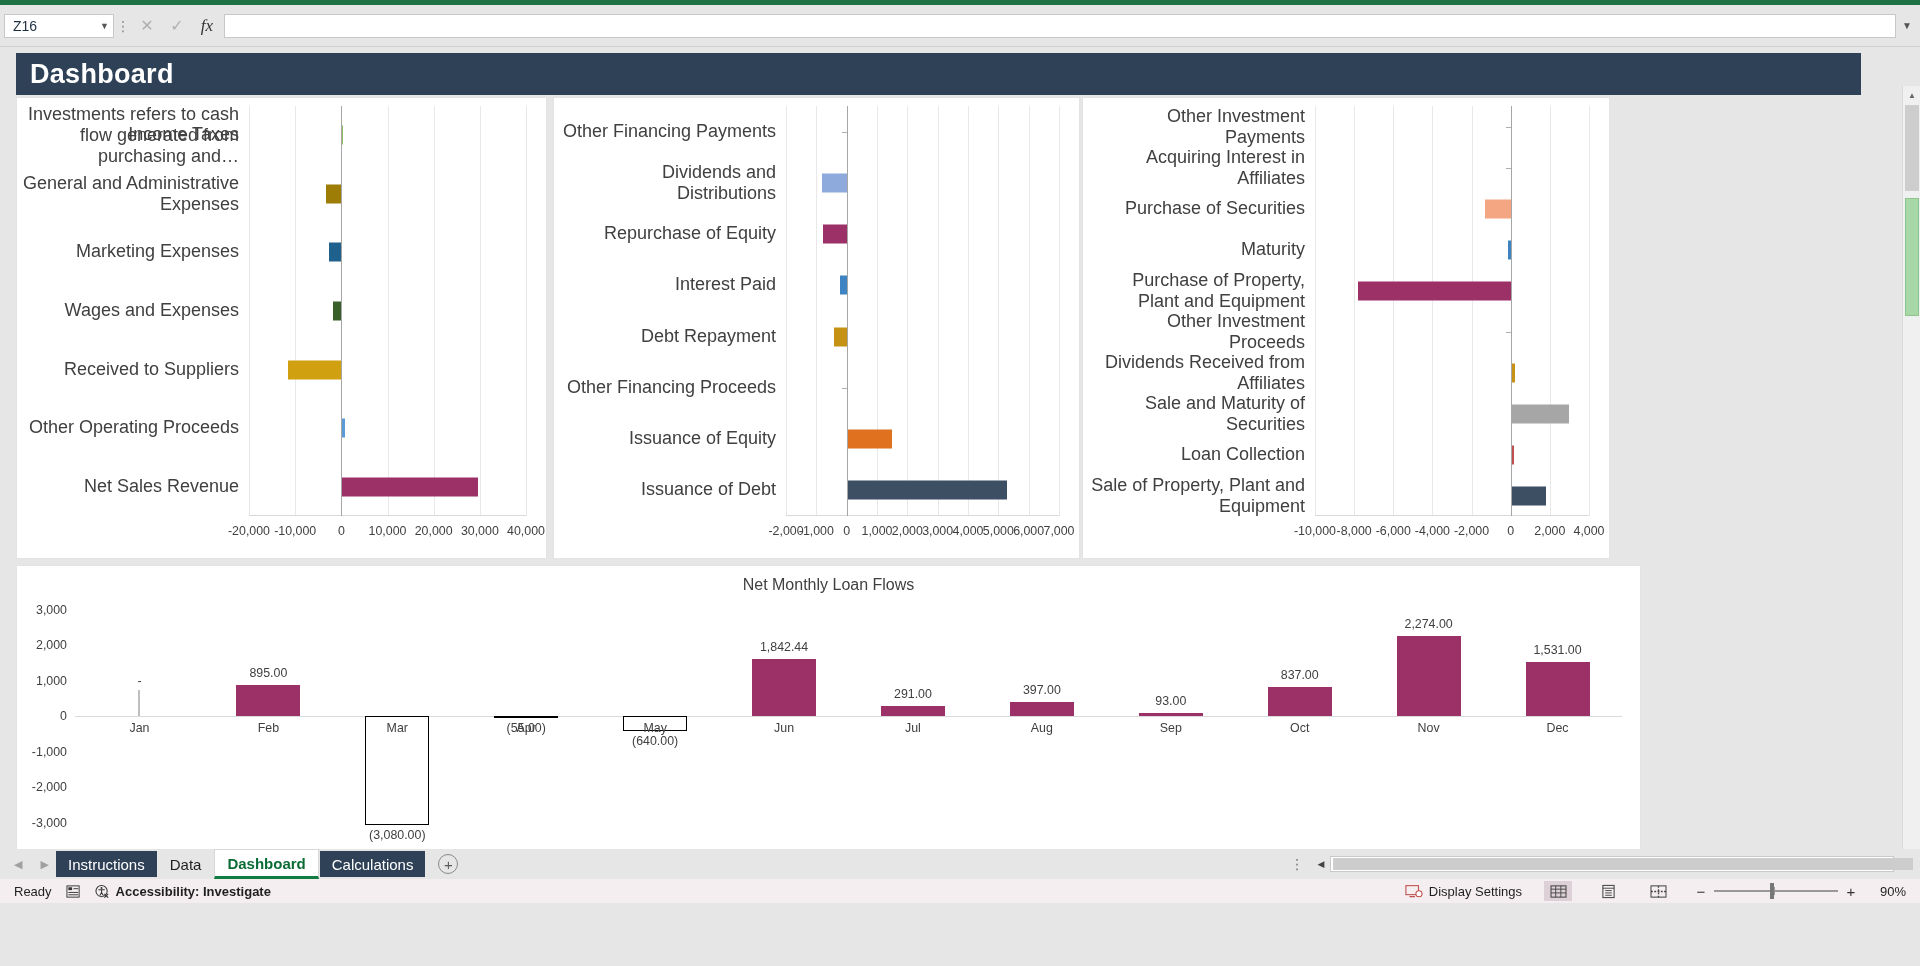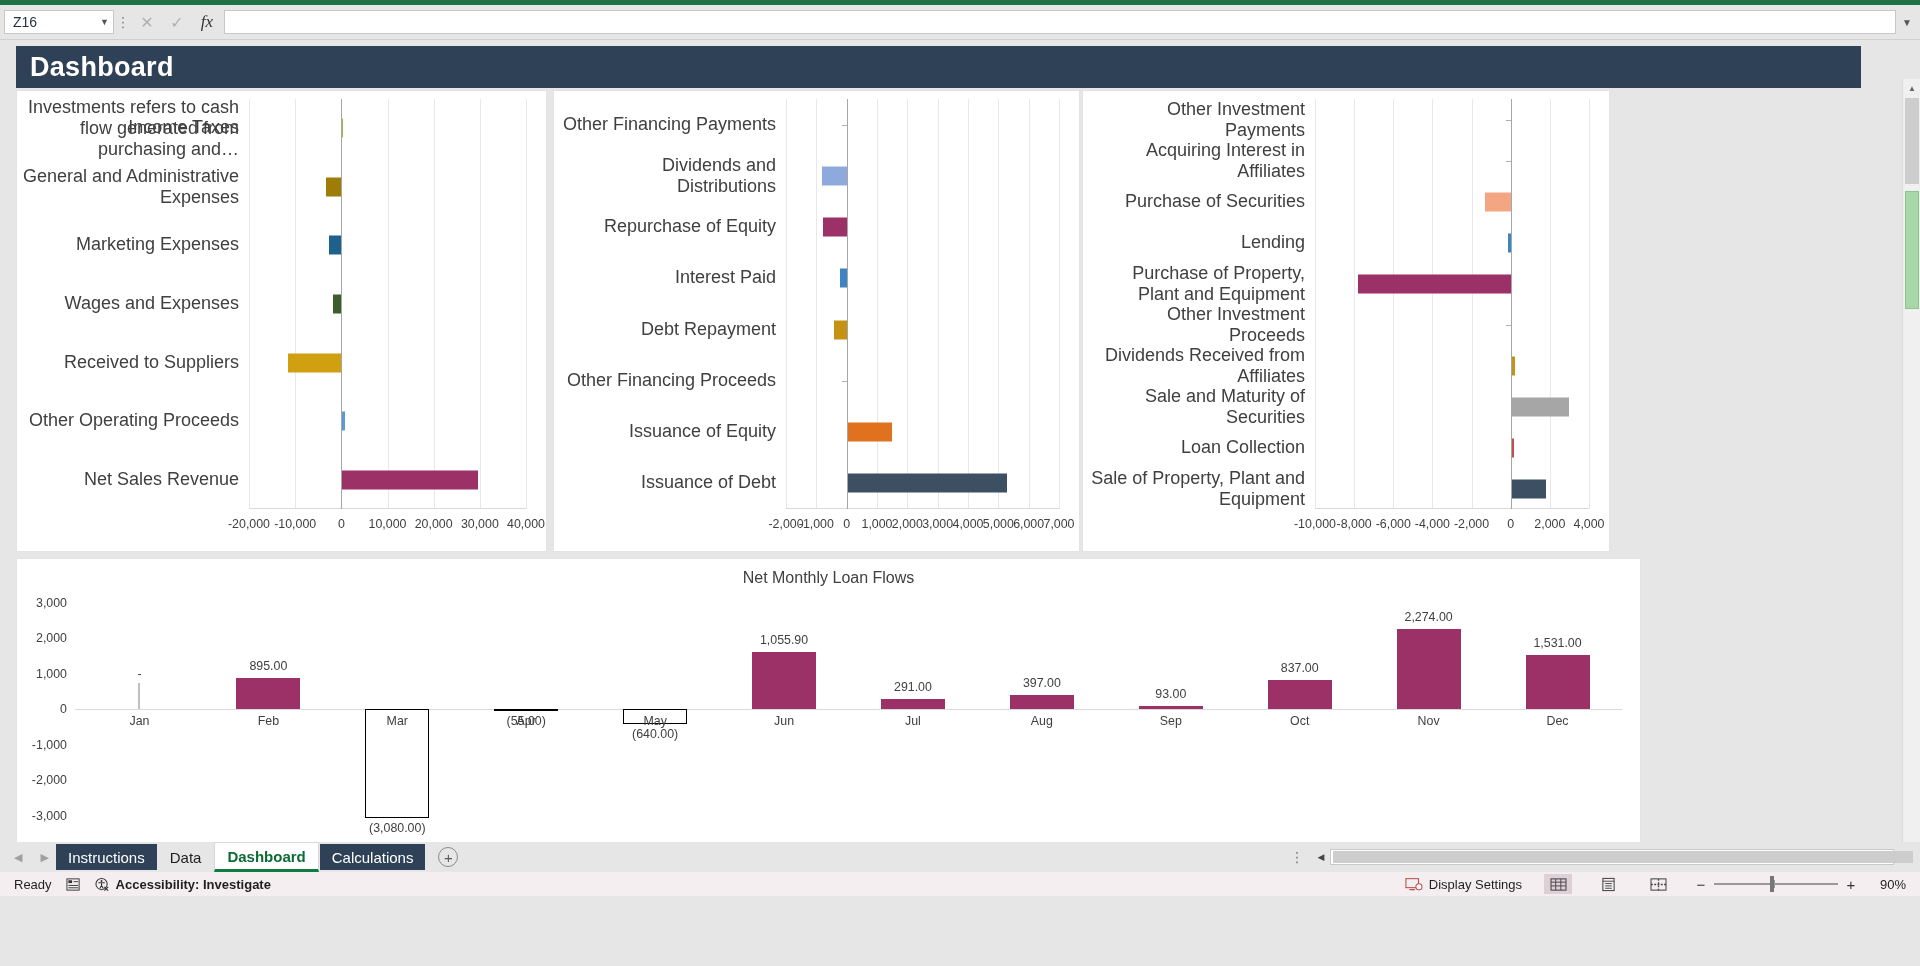--- a/index.html
+++ b/index.html
@@ -8,21 +8,21 @@
     width: 1920px; height: 966px;
     overflow: hidden;
     font-family: "Liberation Sans", sans-serif;
     background: #e6e6e6;
   }
   
   .top-strip { height: 5px; background: #1e7145; width: 100%; }
 
   
   .formula-row {
-    height: 35px; background: #e6e6e6; display: flex; align-items: center;
+    height: 42px; background: #e6e6e6; display: flex; align-items: center;
     padding: 0 4px; border-bottom: 1px solid #d0d0d0;
   }
   .namebox {
     width: 110px; height: 24px; background: #fff; border: 1px solid #c8c8c8;
     display: flex; align-items: center; justify-content: space-between;
     padding: 0 4px 0 8px; font-size: 14px; color: #1f3040;
   }
   .namebox .caret { font-size: 9px; color: #555; }
   .vdots { width: 18px; text-align: center; color: #888; font-size: 14px; letter-spacing: 0; }
   .fbtns { display: flex; align-items: center; gap: 0px; }
@@ -320,21 +320,21 @@
             <div class="gridv" style="left: 234.857px;"></div>
             <div class="gridv" style="left: 274px;"></div>
             <div class="axisline"></div>
             <div class="zeroline" style="left: 195.714px;"></div>
             <div class="rowlabel" style="top: 20.5px;">Other Investment Payments</div>
             <div class="tick-minus" style="left: 190.714px; top: 20.5px;"></div>
             <div class="rowlabel" style="top: 61.5px;">Acquiring Interest in Affiliates</div>
             <div class="tick-minus" style="left: 190.714px; top: 61.5px;"></div>
             <div class="rowlabel" style="top: 102.5px;">Purchase of Securities</div>
             <div class="bar" style="left: 170.271px; width: 25.4429px; top: 102.5px; background: rgb(244, 165, 130);"></div>
-            <div class="rowlabel" style="top: 143.5px;">Lending</div>
+            <div class="rowlabel" style="top: 143.5px;">Maturity</div>
             <div class="bar" style="left: 192.779px; width: 2.93571px; top: 143.5px; background: rgb(63, 132, 194);"></div>
             <div class="rowlabel" style="top: 184.5px;">Purchase of Property, Plant and Equipment</div>
             <div class="bar" style="left: 43.0571px; width: 152.657px; top: 184.5px; background: rgb(156, 49, 104);"></div>
             <div class="rowlabel" style="top: 225.5px;">Other Investment Proceeds</div>
             <div class="tick-minus" style="left: 190.714px; top: 225.5px;"></div>
             <div class="rowlabel" style="top: 266.5px;">Dividends Received from Affiliates</div>
             <div class="bar" style="left: 195.714px; width: 3.91429px; top: 266.5px; background: rgb(198, 146, 20);"></div>
             <div class="rowlabel" style="top: 307.5px;">Sale and Maturity of Securities</div>
             <div class="bar" style="left: 195.714px; width: 58.7143px; top: 307.5px; background: rgb(166, 166, 166);"></div>
             <div class="rowlabel" style="top: 348.5px;">Loan Collection</div>
@@ -377,21 +377,21 @@
             <div class="cc-bar neg" style="left: 322.292px; top: 106.286px; height: 109.12px;"></div>
             <div class="cc-dl" style="left: 322.292px; top: 218.406px;">(3,080.00)</div>
             <div class="cc-cat" style="left: 322.292px; top: 111.286px;">Mar</div>
             <div class="cc-bar neg" style="left: 451.208px; top: 106.286px; height: 1.94857px;"></div>
             <div class="cc-dl" style="left: 451.208px; top: 111.234px;">(55.00)</div>
             <div class="cc-cat" style="left: 451.208px; top: 111.286px;">Apr</div>
             <div class="cc-bar neg" style="left: 580.125px; top: 106.286px; height: 14.88px;"></div>
             <div class="cc-dl" style="left: 580.125px; top: 124.166px;">(640.00)</div>
             <div class="cc-cat" style="left: 580.125px; top: 111.286px;">May</div>
             <div class="cc-bar" style="left: 709.042px; top: 49.4229px; height: 56.8629px; background: rgb(156, 49, 104);"></div>
-            <div class="cc-dl" style="left: 709.042px; top: 30.4229px;">1,055.90</div>
+            <div class="cc-dl" style="left: 709.042px; top: 30.4229px;">1,842.44</div>
             <div class="cc-cat" style="left: 709.042px; top: 111.286px;">Jun</div>
             <div class="cc-bar" style="left: 837.958px; top: 95.976px; height: 10.3097px; background: rgb(156, 49, 104);"></div>
             <div class="cc-dl" style="left: 837.958px; top: 76.976px;">291.00</div>
             <div class="cc-cat" style="left: 837.958px; top: 111.286px;">Jul</div>
             <div class="cc-bar" style="left: 966.875px; top: 92.2206px; height: 14.0651px; background: rgb(156, 49, 104);"></div>
             <div class="cc-dl" style="left: 966.875px; top: 73.2206px;">397.00</div>
             <div class="cc-cat" style="left: 966.875px; top: 111.286px;">Aug</div>
             <div class="cc-bar" style="left: 1095.79px; top: 102.991px; height: 3.29486px; background: rgb(156, 49, 104);"></div>
             <div class="cc-dl" style="left: 1095.79px; top: 83.9909px;">93.00</div>
             <div class="cc-cat" style="left: 1095.79px; top: 111.286px;">Sep</div>

